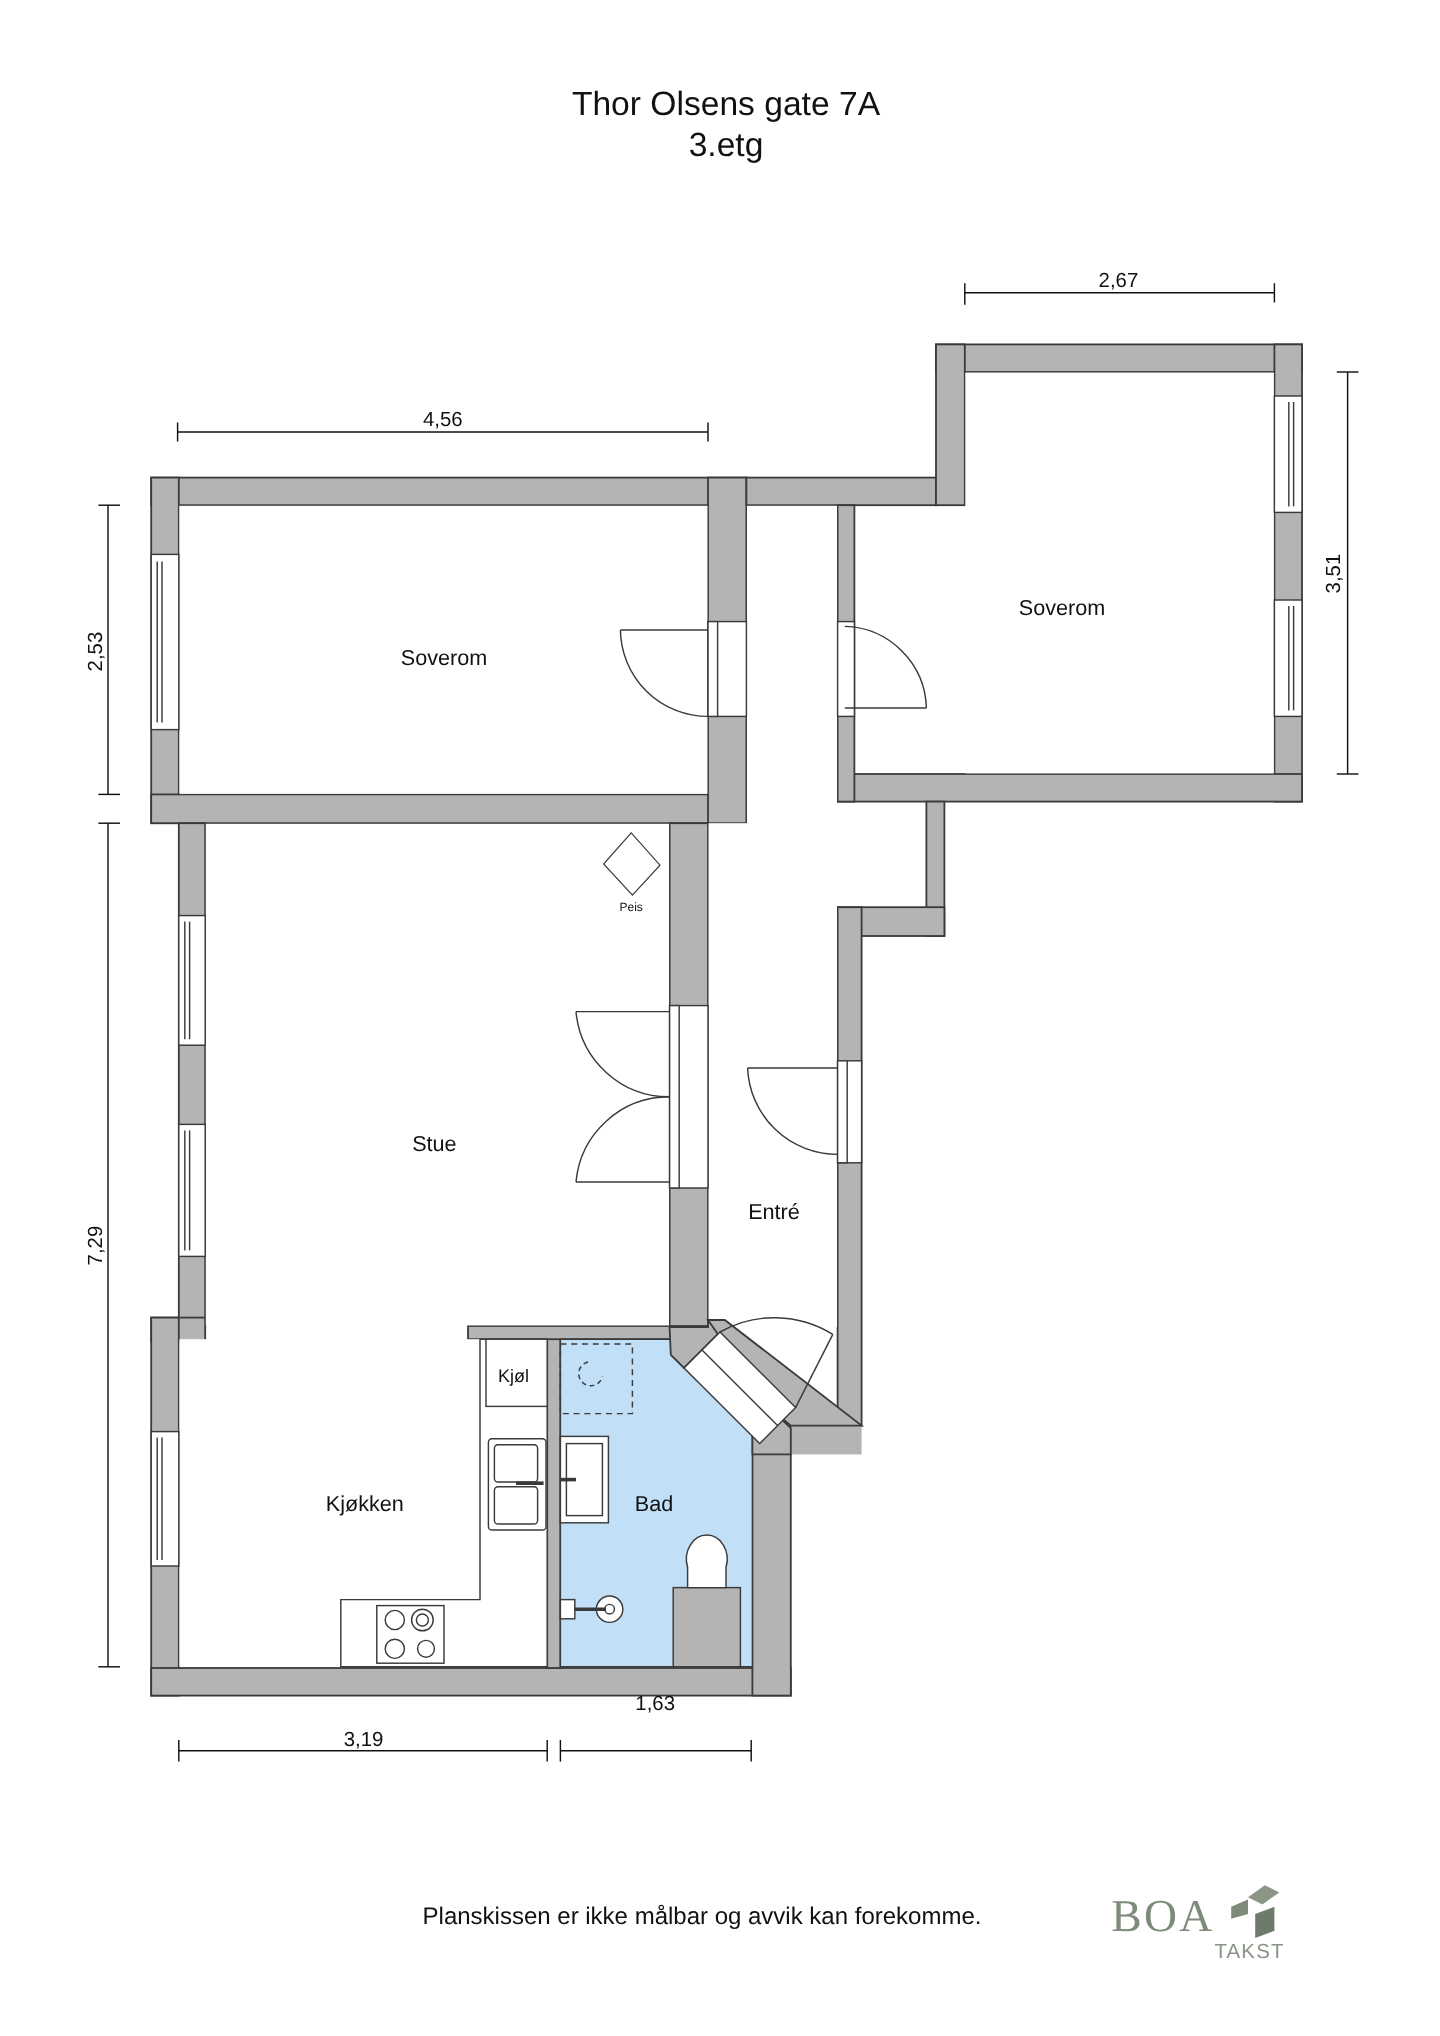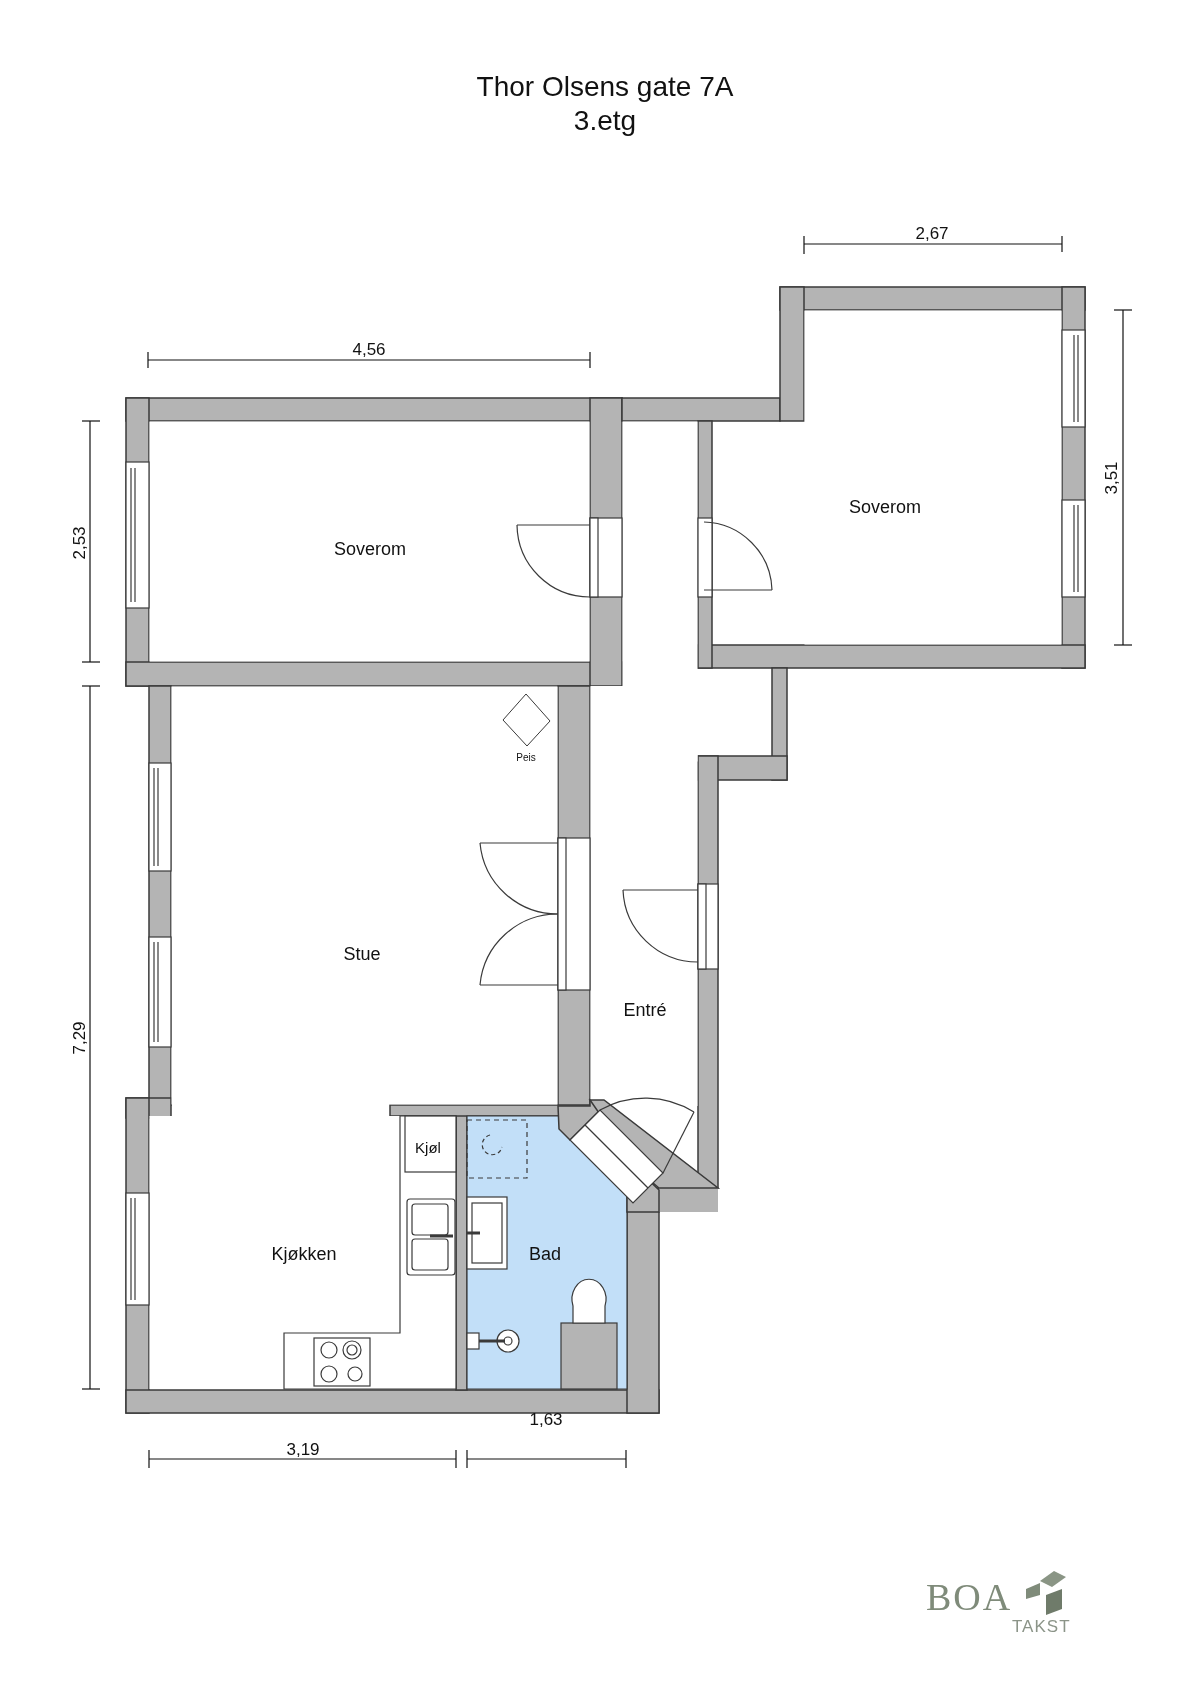--- a/index.html
+++ b/index.html
@@ -198,20 +198,21 @@
 
 <div class="dim-label" style="left:369px; top:350px;">4,56</div>
 <div class="dim-label" style="left:932px; top:234px;">2,67</div>
 <div class="dim-label vert" style="left:1112px; top:478px;">3,51</div>
 <div class="dim-label vert" style="left:80px; top:543px;">2,53</div>
 <div class="dim-label vert" style="left:80px; top:1038px;">7,29</div>
 <div class="dim-label" style="left:303px; top:1450px;">3,19</div>
 <div class="dim-label" style="left:546px; top:1420px;">1,63</div>
 
 <div class="footer">
+  <div>Planskissen er ikke målbar og avvik kan forekomme.</div>
 </div>
 
 <div class="logo">
   <span class="logo-boa">BOA</span>
   <svg class="logo-mark" width="50" height="50" viewBox="0 0 50 50">
     <polygon points="18,14 32,4 44,10 30,20" fill="#8a9585"></polygon>
     <polygon points="4,22 18,16 18,28 4,32" fill="#7f8b7a"></polygon>
     <polygon points="24,28 40,22 40,42 24,48" fill="#6f7b6a"></polygon>
   </svg>
   <span class="logo-takst">TAKST</span>

